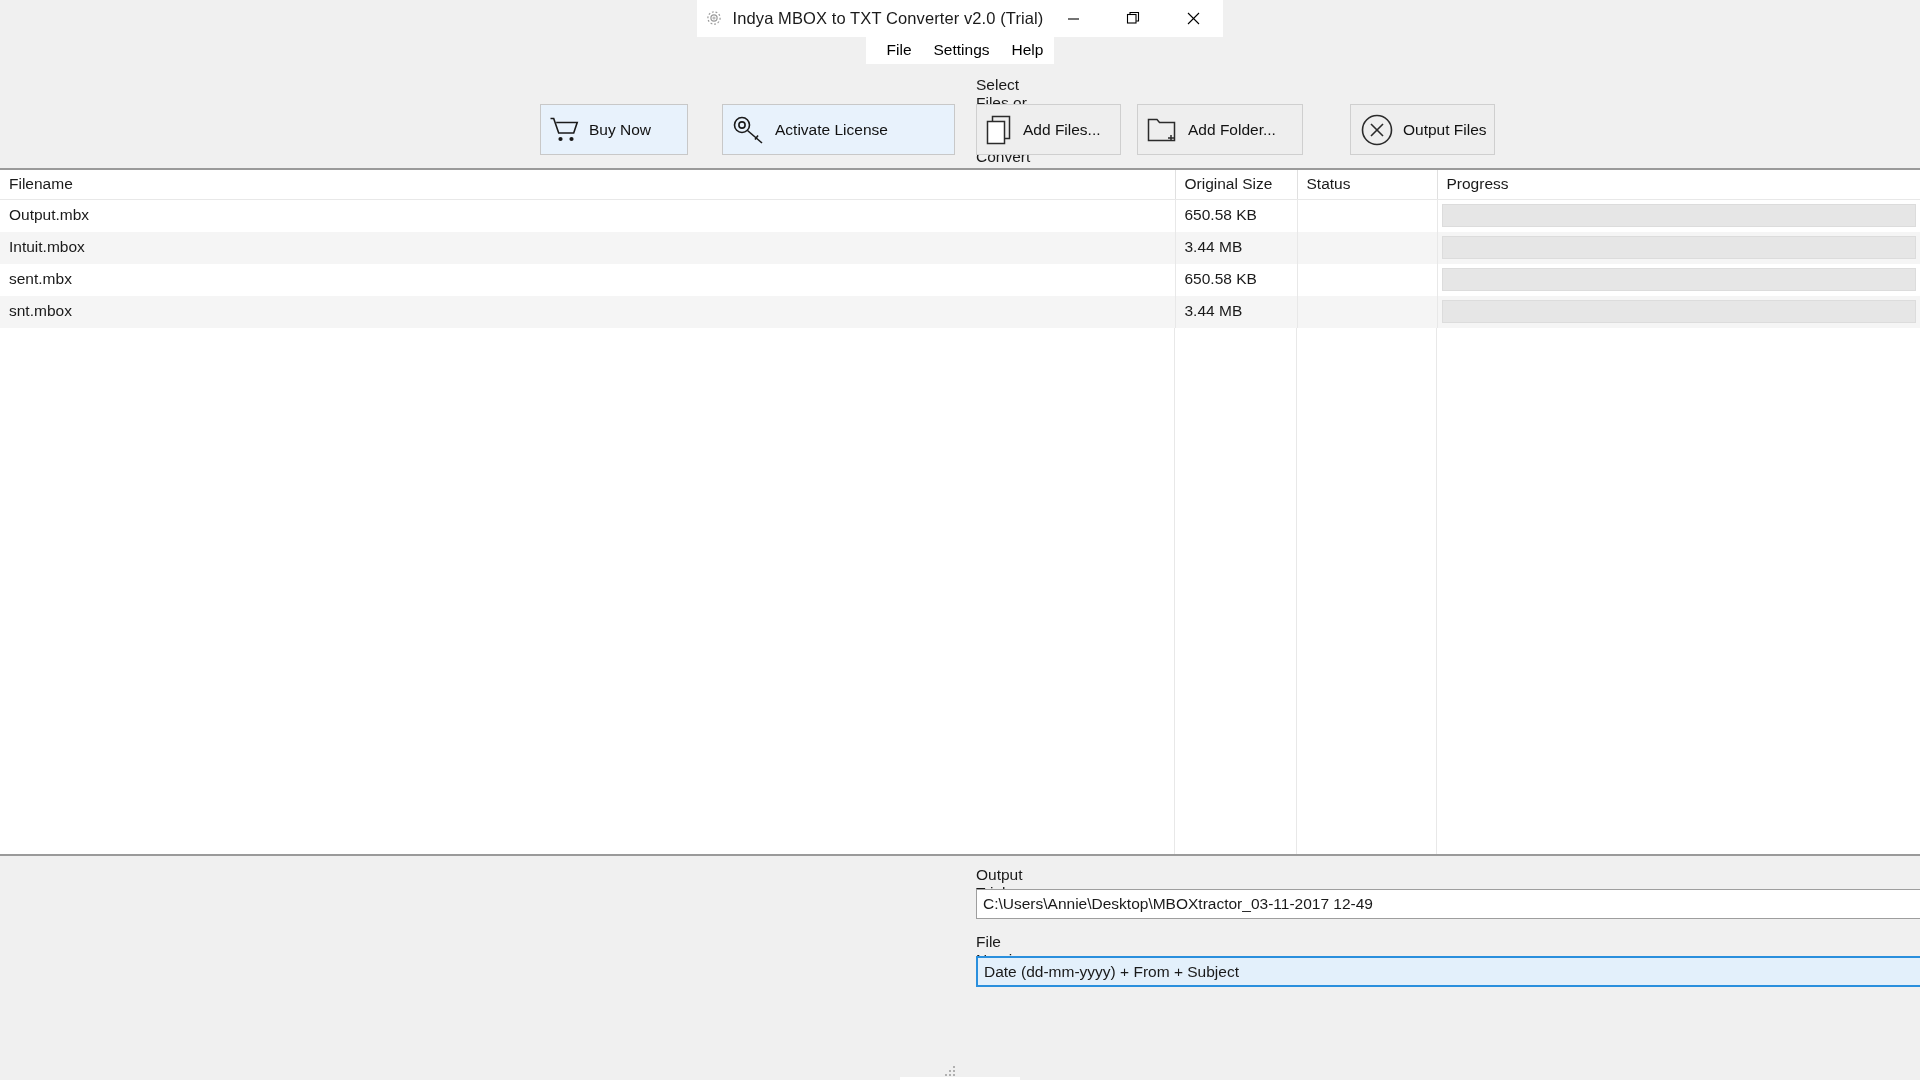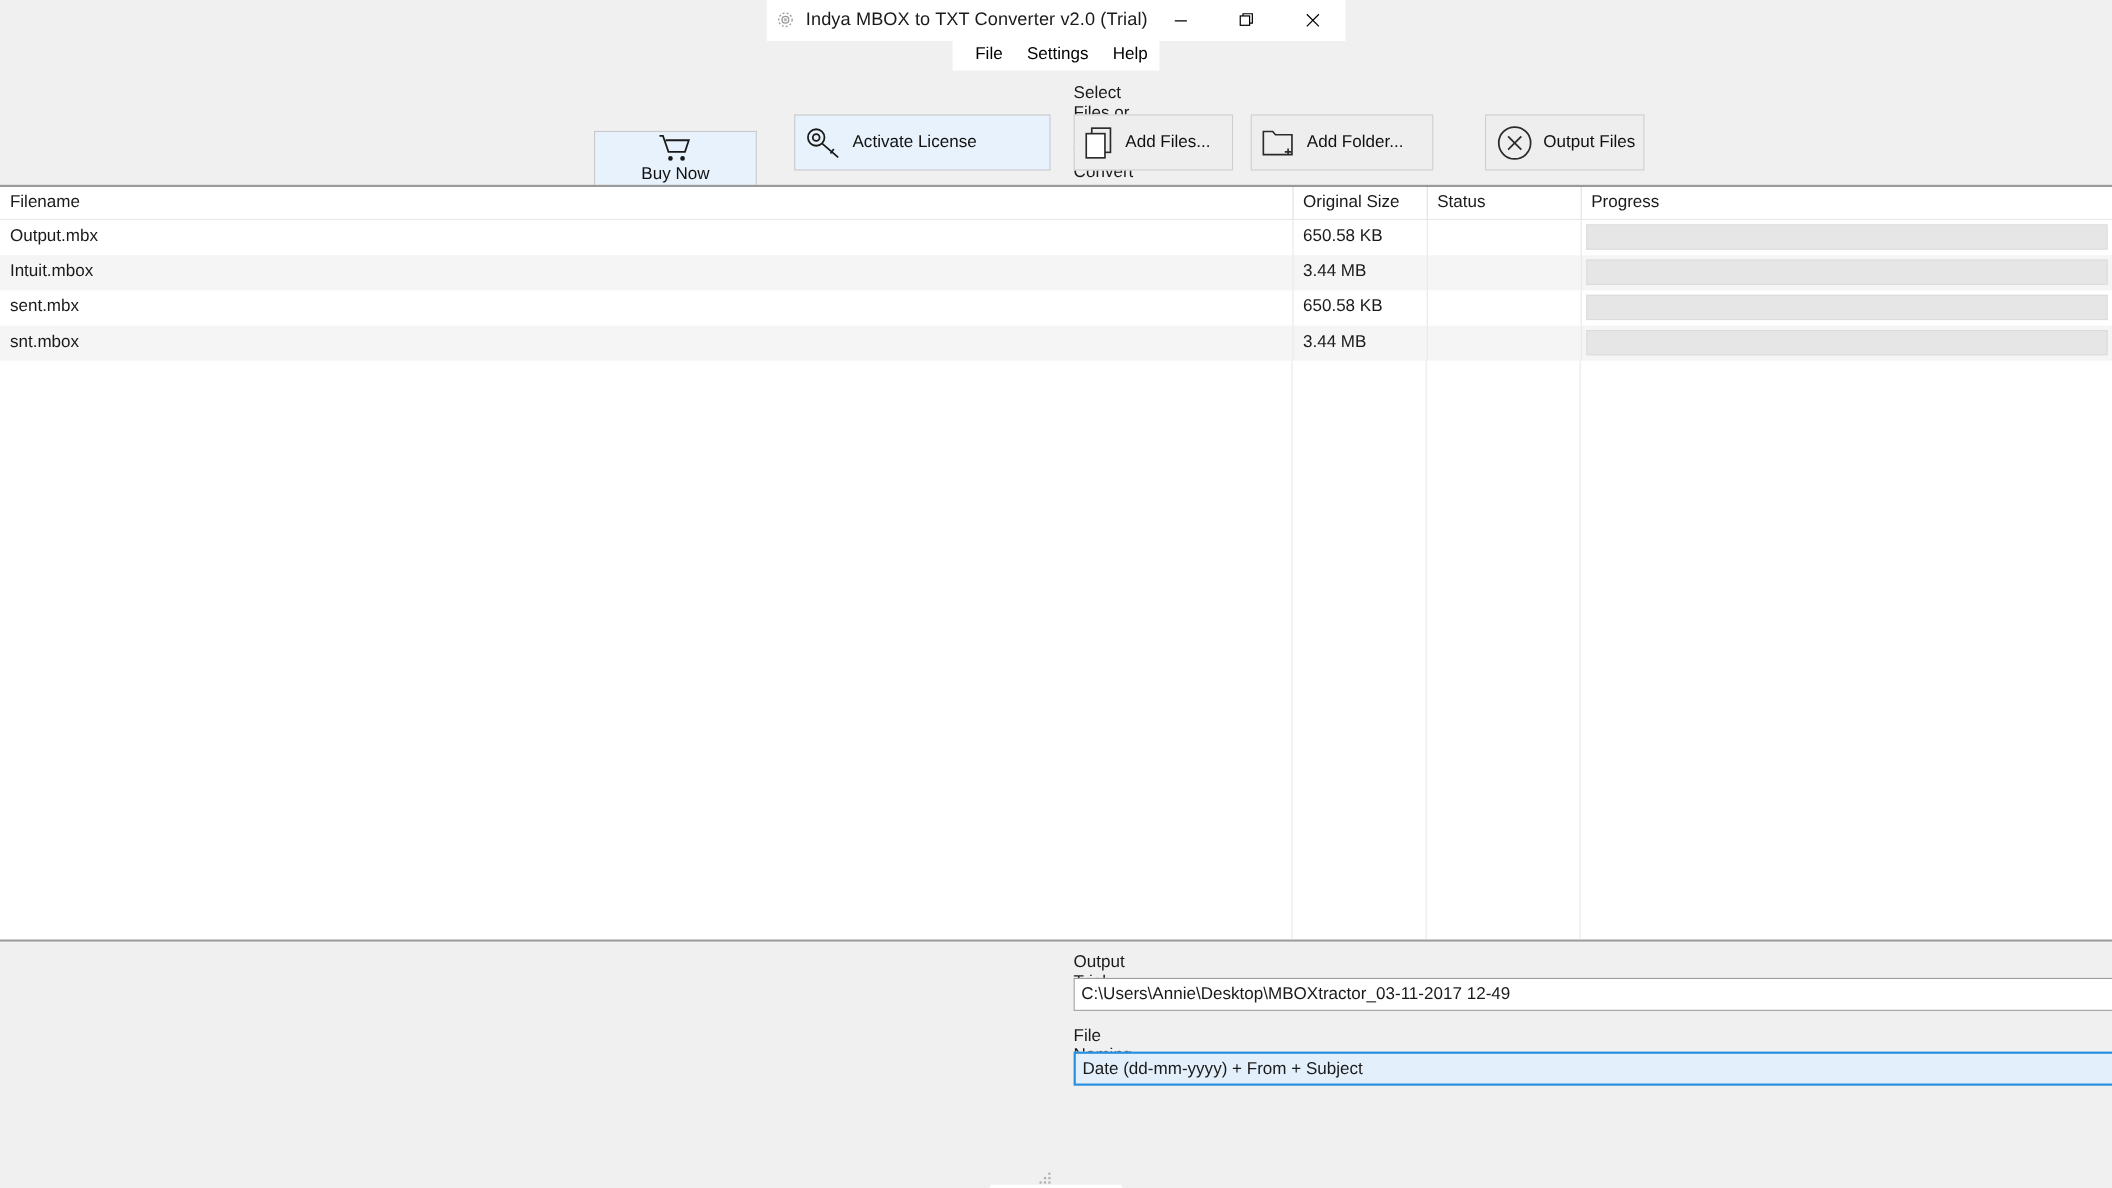--- a/index.html
+++ b/index.html
@@ -79,22 +79,22 @@
   .tool-btn .lbl {
     font-size: 15.5px; color: #111111; white-space: nowrap;
   }
   #btn-add-files { left: 16px; top: 39px; width: 145px; }
   #btn-add-files .ico { width: 46px; }
   #btn-add-folder { left: 177px; top: 39px; width: 166px; }
   #btn-add-folder .ico { width: 50px; }
   #btn-clear-files { left: 390px; top: 39px; width: 145px; }
   #btn-clear-files .ico { width: 52px; }
   #btn-buy-now {
-    right: 272px; top: 54px; width: 148px;
-    background: #e8f2fc; border: 1px solid #c8c8c8; flex-direction: column;
+    right: 272px; top: 39px; width: 148px;
+    background: #e8f2fc; border: 1px solid #c8c8c8;
   }
   #btn-buy-now .ico { width: 48px; }
   #btn-activate {
     right: 5px; top: 39px; width: 233px;
     background: #e8f2fc; border: 1px solid #c8c8c8;
   }
   #btn-activate .ico { width: 52px; }
 
   
   .listwrap {

